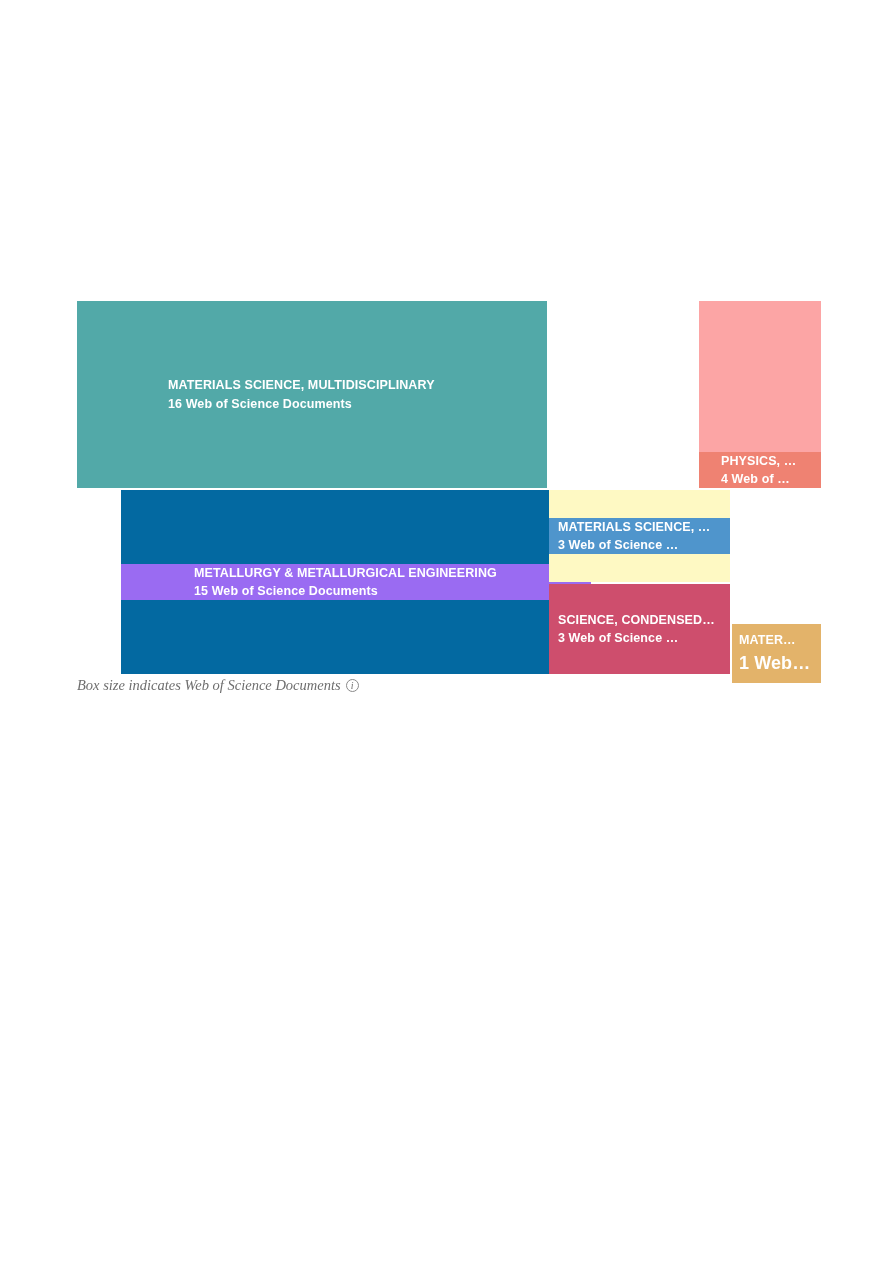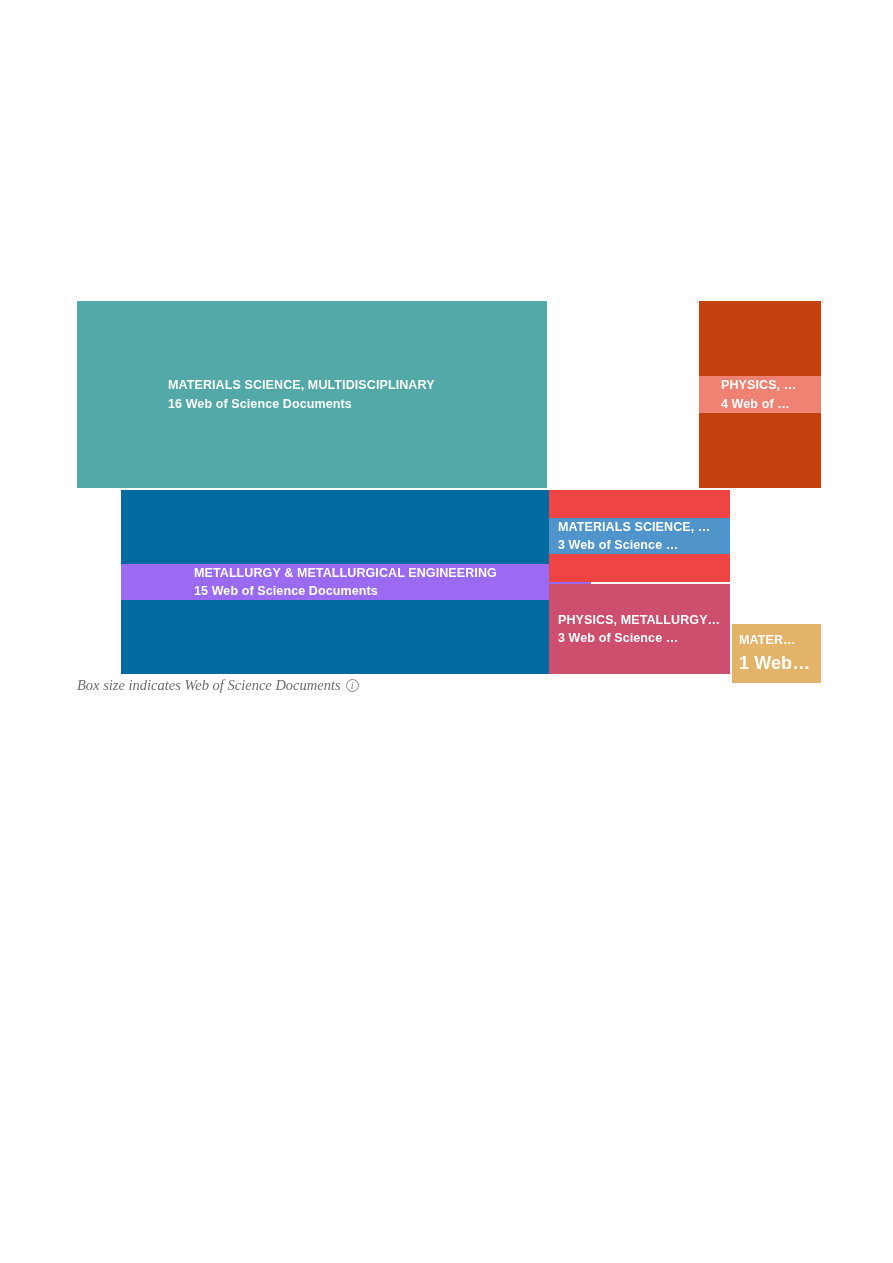--- a/index.html
+++ b/index.html
@@ -179,44 +179,44 @@
   <div id="treemap-grid">
 
     <div class="tm-cell center" id="cell-materials-science-multidisciplinary" style="background: rgb(82, 169, 168);">
       <div class="tm-inner" style="background: rgb(82, 169, 168);">
         <span class="tm-label">MATERIALS SCIENCE, MULTIDISCIPLINARY</span>
         <span class="tm-value">16 Web of Science Documents</span>
       </div>
     </div>
 
 
-    <div class="tm-cell" id="cell-physics-applied" style="background: #c2410c;">
+    <div class="tm-cell" id="cell-physics-applied" style="background: #fca5a5; justify-content: flex-end;">
       <div class="tm-inner" style="background: rgb(239, 130, 114);">
         <span class="tm-label">PHYSICS, …</span>
         <span class="tm-value">4 Web of …</span>
       </div>
     </div>
 
     <div class="tm-cell center" id="cell-metallurgy" style="background: #0369a1; margin-left: 44px;">
       <div class="tm-inner" style="background: rgb(154, 107, 242);">
         <span class="tm-label">METALLURGY &amp; METALLURGICAL ENGINEERING</span>
         <span class="tm-value">15 Web of Science Documents</span>
       </div>
     </div>
 
-    <div class="tm-cell" id="cell-materials-science-coatings" style="background: #ef4444; align-items: center;">
+    <div class="tm-cell" id="cell-materials-science-coatings" style="background: #fef9c3; align-items: center;">
       <div class="tm-inner" style="background: rgb(79, 149, 204);">
         <span class="tm-label">MATERIALS SCIENCE, …</span>
         <span class="tm-value">3 Web of Science …</span>
       </div>
     </div>
 
     <div class="tm-cell" id="cell-physics-condensed-matter" style="background: rgb(206, 78, 109);">
       <div class="tm-inner" style="background: rgb(206, 78, 109);">
-        <span class="tm-label">PHYSICS, METALLURGY…</span>
+        <span class="tm-label">SCIENCE, CONDENSED…</span>
         <span class="tm-value">3 Web of Science …</span>
       </div>
     </div>
 
 
     <div class="tm-cell" id="cell-materials-science-ceramics" style="background: rgb(227, 179, 106);">
       <div class="tm-inner" style="background: rgb(227, 179, 106);">
         <span class="tm-label">MATER…</span>
         <span class="tm-value">1 Web of…</span>
       </div>

